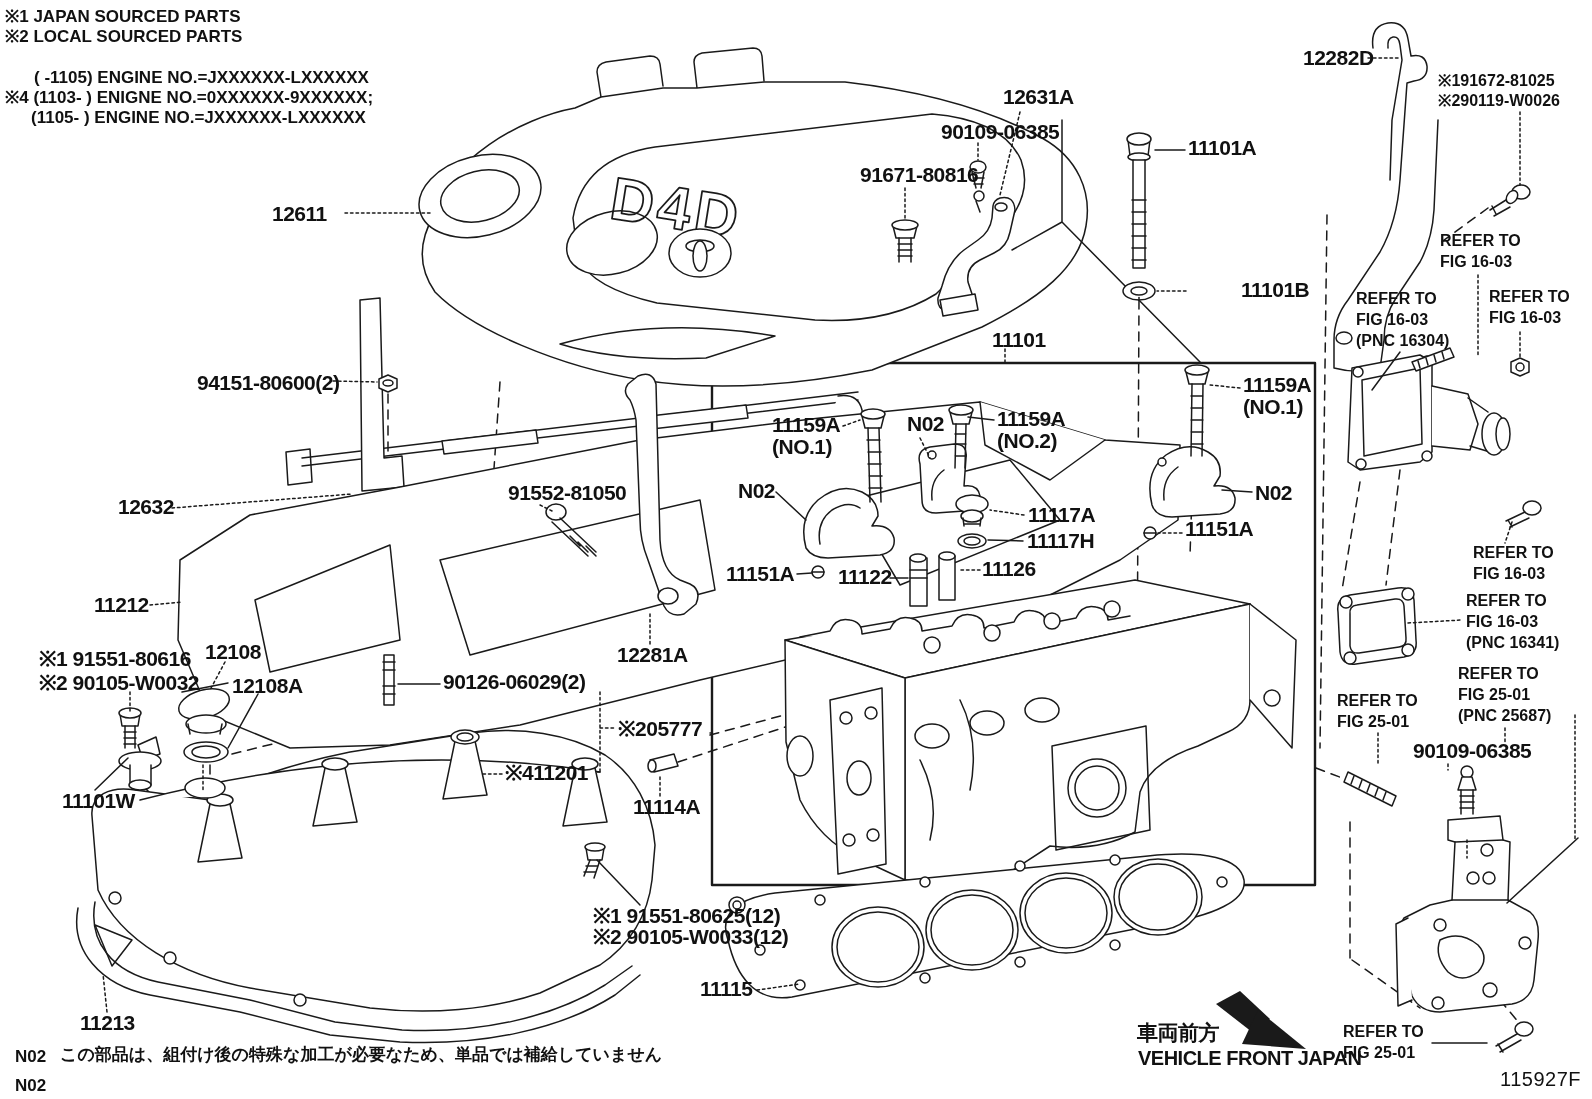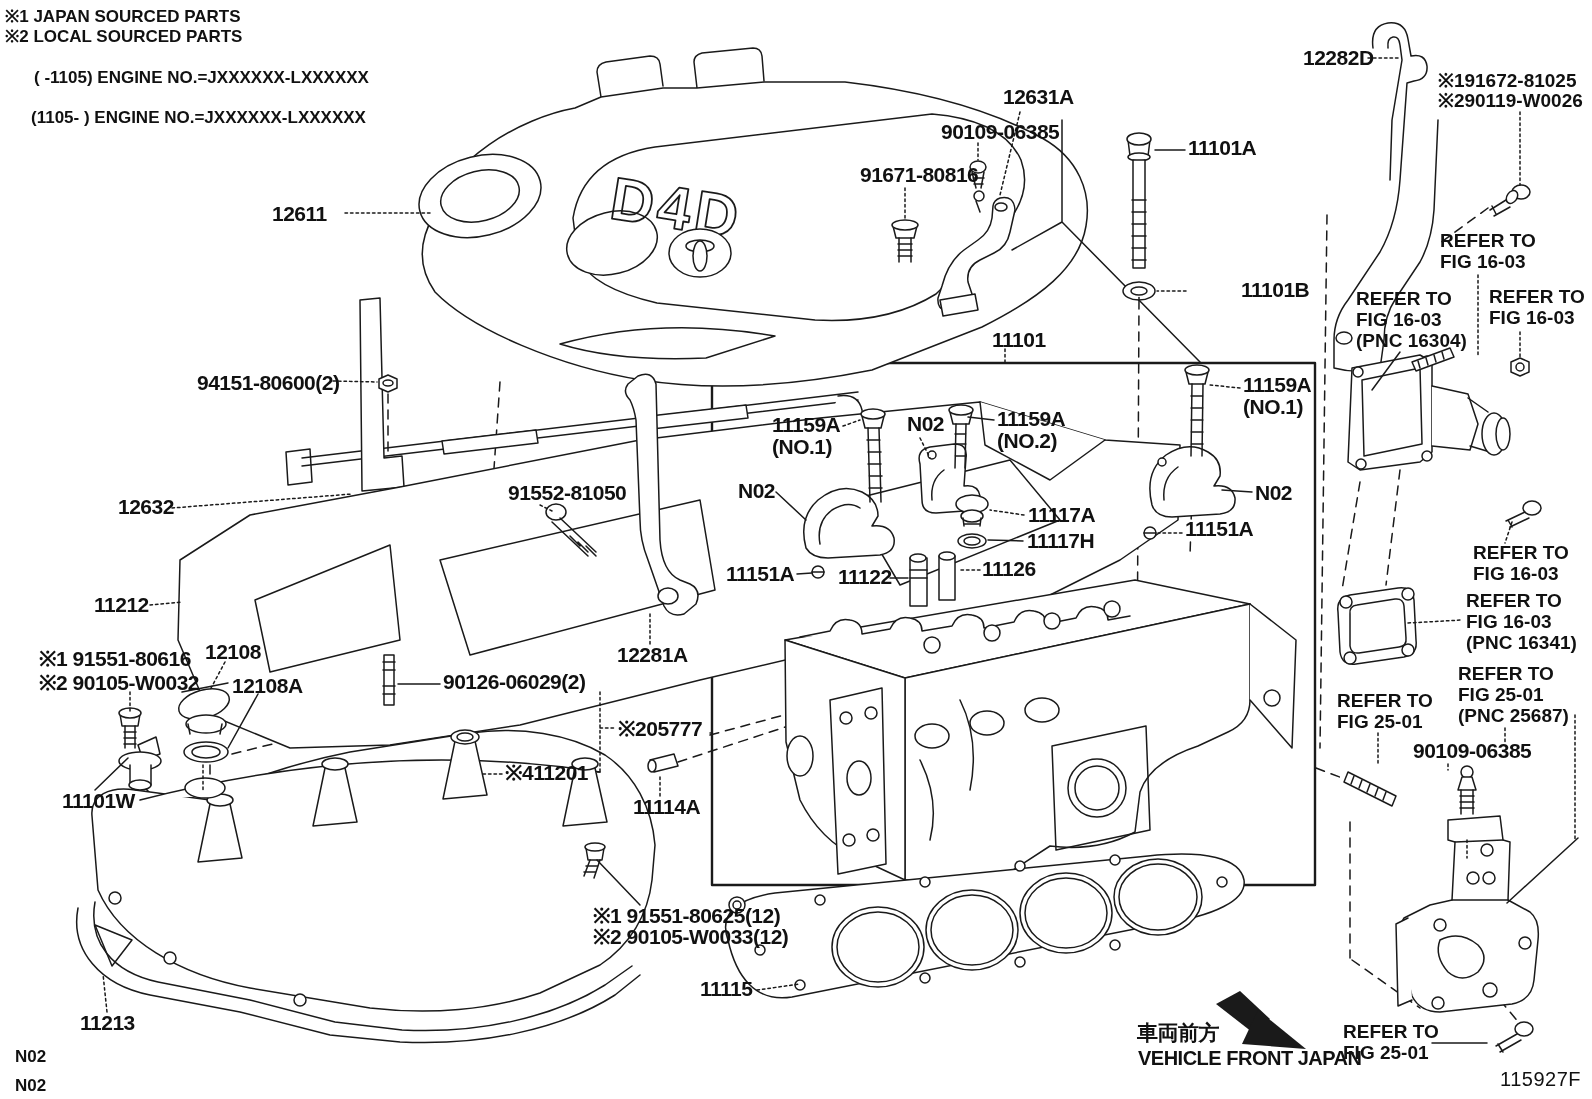--- a/index.html
+++ b/index.html
@@ -1,21 +1,21 @@
 <!DOCTYPE html>
 <html><head>
 <meta charset="utf-8">
 <style>
   html,body{margin:0;padding:0;background:#fff;}
   #stage{position:relative;width:1592px;height:1099px;background:#fff;overflow:hidden;
          font-family:"Liberation Sans",sans-serif;color:#1a1a1a;}
   #art{position:absolute;left:0;top:0;}
   .lbl{position:absolute;font-weight:700;font-size:21px;line-height:22px;letter-spacing:-0.5px;
        white-space:pre-line;color:#111;}
-  .refer{font-size:19px;line-height:21px;letter-spacing:0;}
+  .refer{font-size:16px;line-height:21px;letter-spacing:0;}
   .note{font-size:17px;line-height:20px;letter-spacing:0;}
   .fn{font-size:17px;font-weight:400;letter-spacing:0;}
   .fnb{font-size:17px;font-weight:700;letter-spacing:0;}
   .code{font-size:20px;font-weight:400;letter-spacing:0.5px;}
 </style>
 </head>
 <body>
 
 <div id="stage">
 
@@ -429,20 +429,21 @@
     <g fill="#1a1a1a" stroke="none">
       <polygon points="1216,1004 1240,991 1270,1019 1252,1032"></polygon>
       <polygon points="1258,1010 1306,1049 1242,1044"></polygon>
     </g>
   </g>
 </svg>
 
 <div class="lbl note" style="left:5px;top:7px">※1 JAPAN SOURCED PARTS</div>
 <div class="lbl note" style="left:5px;top:27px">※2 LOCAL SOURCED PARTS</div>
 <div class="lbl note" style="left:34px;top:68px">(      -1105) ENGINE NO.=JXXXXXX-LXXXXXX</div>
+<div class="lbl note" style="left:5px;top:88px">※4 (1103-      ) ENIGNE NO.=0XXXXXX-9XXXXXX;</div>
 <div class="lbl note" style="left:31px;top:108px">(1105-      ) ENGINE NO.=JXXXXXX-LXXXXXX</div>
 
 <div class="lbl" style="left:272px;top:203px">12611</div>
 <div class="lbl" style="left:1003px;top:86px">12631A</div>
 <div class="lbl" style="left:941px;top:121px">90109-06385</div>
 <div class="lbl" style="left:860px;top:164px">91671-80816</div>
 <div class="lbl" style="left:1188px;top:137px">11101A</div>
 <div class="lbl" style="left:1241px;top:279px">11101B</div>
 <div class="lbl" style="left:1303px;top:47px">12282D</div>
 <div class="lbl refer" style="left:1438px;top:70px">※191672-81025</div>
@@ -500,15 +501,16 @@
 <div class="lbl" style="left:700px;top:978px">11115</div>
 <div class="lbl" style="left:80px;top:1012px">11213</div>
 <div class="lbl refer" style="left:1343px;top:1021px">REFER TO
 FIG 25-01</div>
 
 <div class="lbl" style="left:1137px;top:1022px">車両前方</div>
 <div class="lbl" style="left:1138px;top:1047px;font-size:20px">VEHICLE FRONT JAPAN</div>
 <div class="lbl code" style="left:1500px;top:1068px">115927F</div>
 
 <div class="lbl fnb" style="left:15px;top:1046px">N02</div>
+<div class="lbl fnb" style="left:60px;top:1044px">この部品は、組付け後の特殊な加工が必要なため、単品では補給していません</div>
 <div class="lbl fnb" style="left:15px;top:1075px">N02</div>
 
 </div>
 
 </body></html>

